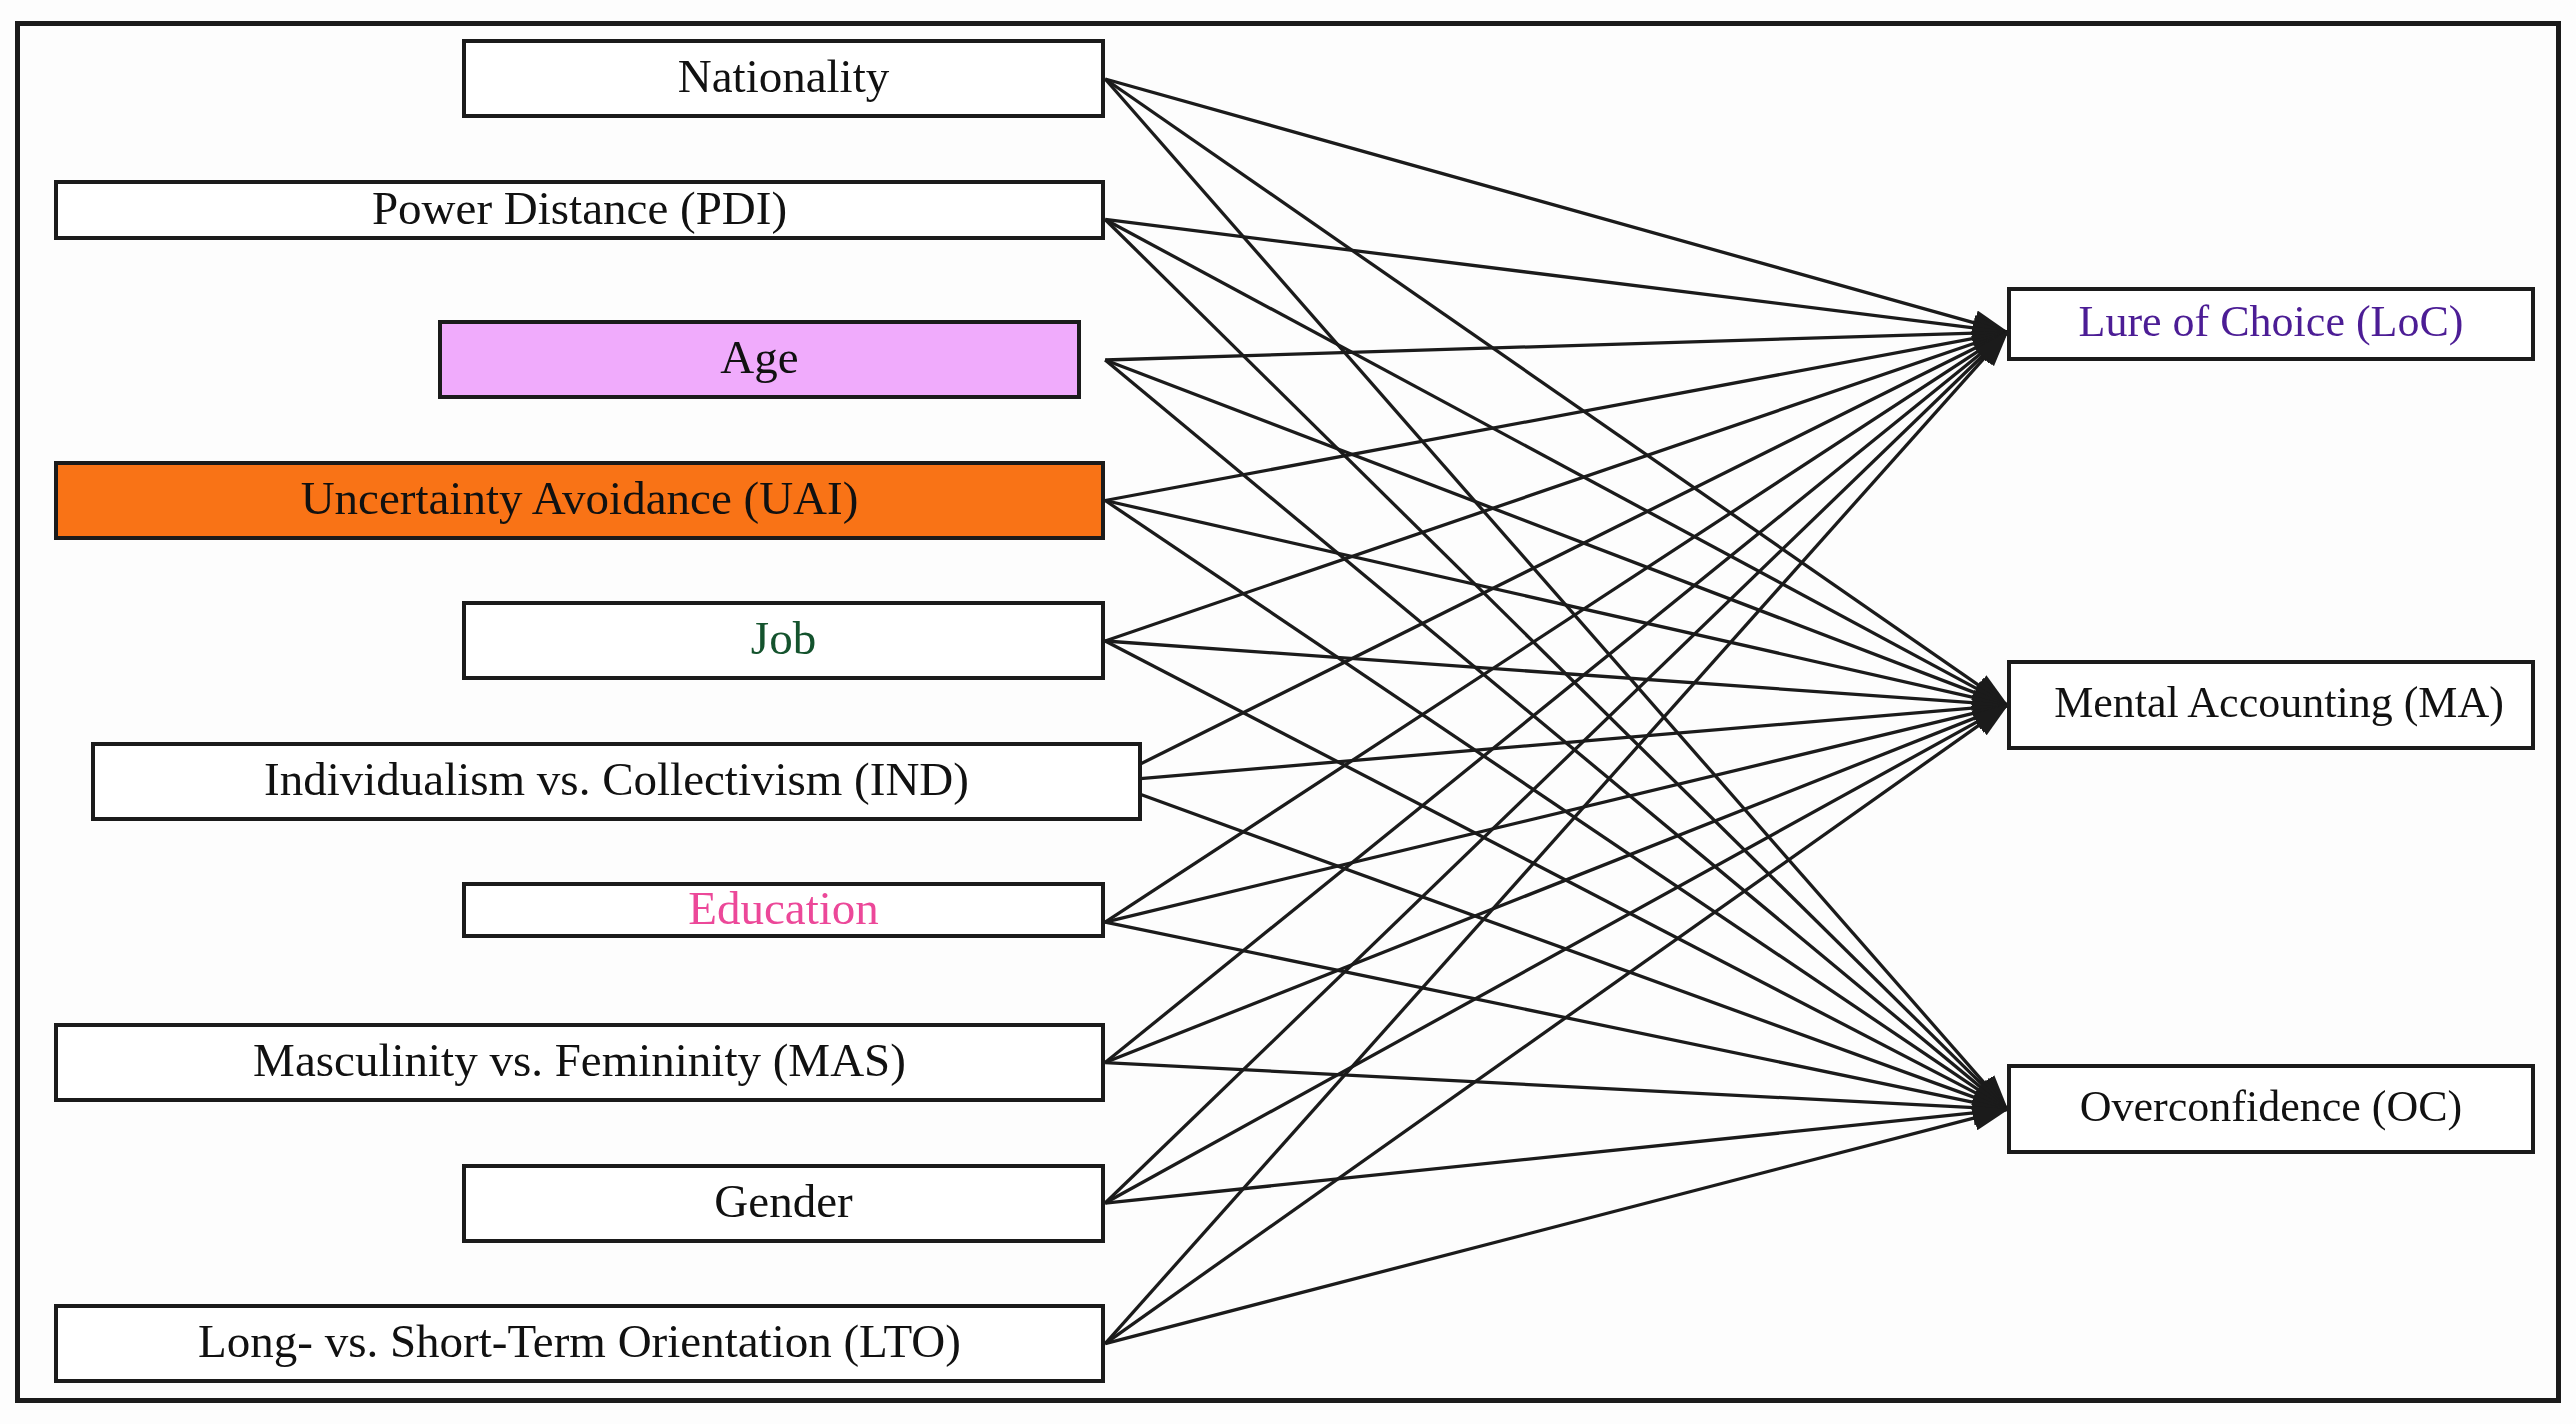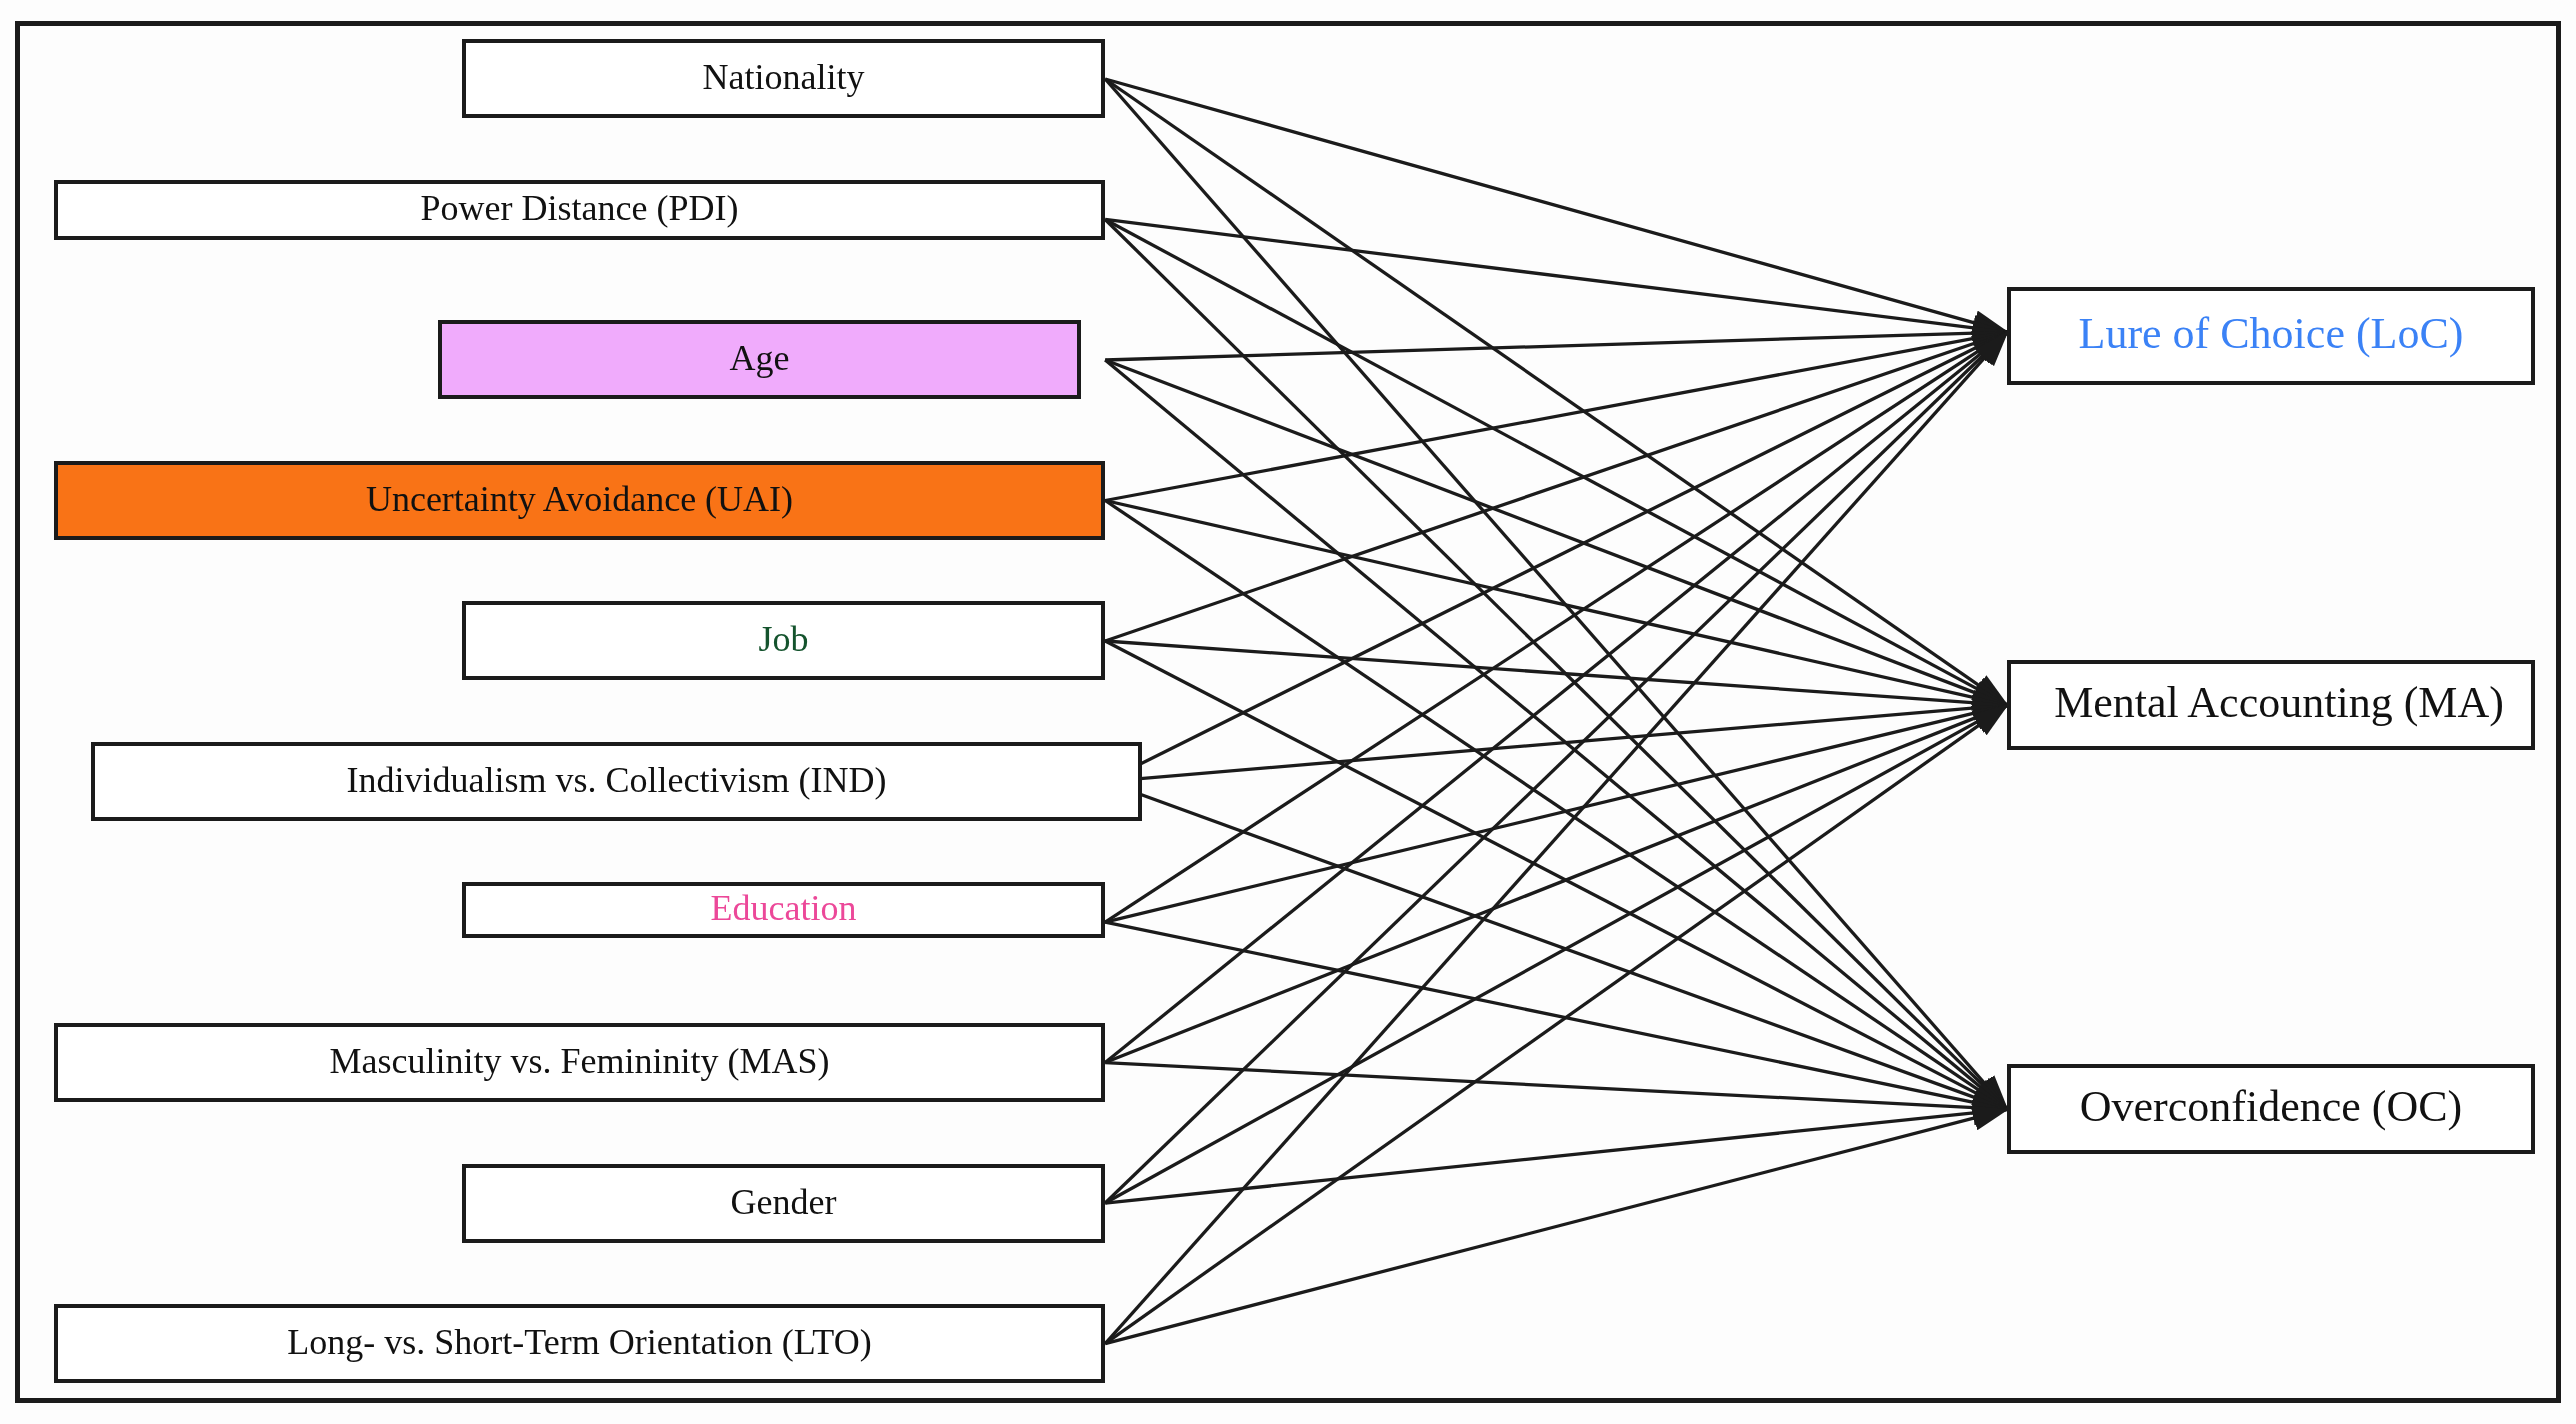--- a/index.html
+++ b/index.html
@@ -30,21 +30,21 @@
     position: absolute;
     box-sizing: border-box;
     display: flex;
     align-items: center;
     justify-content: center;
     background: #ffffff;
     border: 4.1px solid #1b1b1b;
     color: #111111;
     white-space: nowrap;
   }
-  .predictor { font-size: 36px; }
+  .predictor { font-size: 47px; }
   .outcome  { font-size: 44px; }
   .node span { display: block; line-height: 1; padding-bottom: 3.3px; }
 </style>
 </head>
 <body>
 
 <div id="canvas">
   <div id="frame" style="left: 15px; top: 21.4px; width: 2546px; height: 1382px; border-color: rgb(27, 27, 27);"></div>
   <svg id="connectors" width="2576" height="1425" viewBox="0 0 3135 1734">
     <defs>
@@ -111,21 +111,21 @@
         <span>Masculinity vs. Femininity (MAS)</span>
       </div>
       <div class="node predictor" style="left: 462px; top: 1164px; width: 643px; height: 79px; border-color: rgb(27, 27, 27); background: rgb(255, 255, 255); color: rgb(17, 17, 17); text-align: center;">
         <span>Gender</span>
       </div>
       <div class="node predictor" style="left: 54px; top: 1304px; width: 1051px; height: 79px; border-color: rgb(27, 27, 27); background: rgb(255, 255, 255); color: rgb(17, 17, 17);">
         <span>Long- vs. Short-Term Orientation (LTO)</span>
       </div>
     </div>
   <div id="outcome-column">
-      <div class="node outcome" style="left: 2007px; top: 287px; width: 528px; height: 98px; border-color: rgb(27, 27, 27); background: rgb(255, 255, 255); color: #3b82f6;">
+      <div class="node outcome" style="left: 2007px; top: 287px; width: 528px; height: 74px; border-color: rgb(27, 27, 27); background: rgb(255, 255, 255); color: #4c1d95;">
         <span>Lure of Choice (LoC)</span>
       </div>
       <div class="node outcome" style="left: 2007px; top: 660px; width: 528px; height: 90px; border-color: rgb(27, 27, 27); background: rgb(255, 255, 255); color: rgb(17, 17, 17); padding-left: 16px;">
         <span>Mental Accounting (MA)</span>
       </div>
       <div class="node outcome" style="left: 2007px; top: 1064px; width: 528px; height: 90px; border-color: rgb(27, 27, 27); background: rgb(255, 255, 255); color: rgb(17, 17, 17);">
         <span>Overconfidence (OC)</span>
       </div>
     </div>
 </div>

